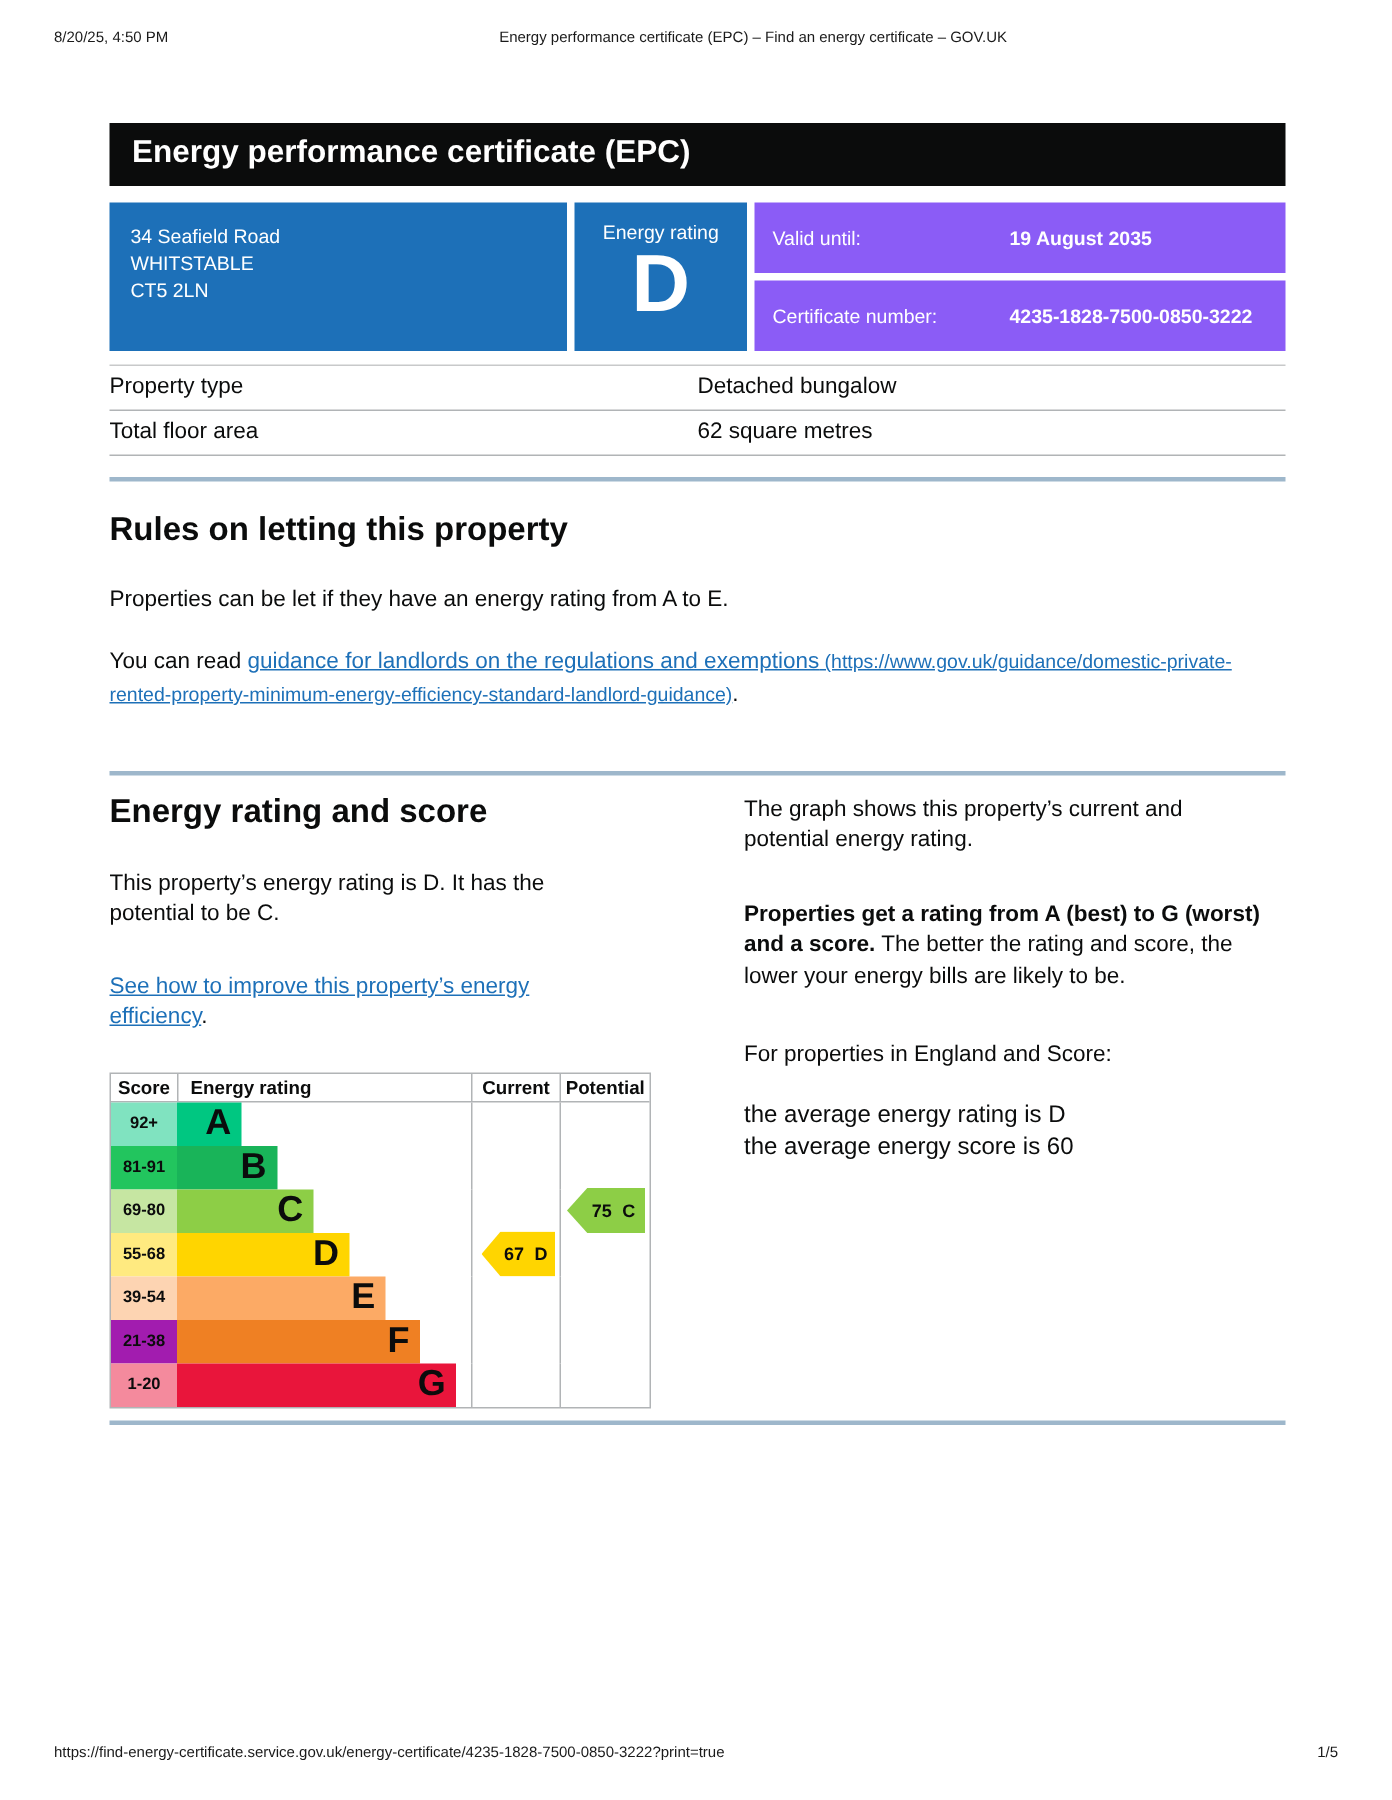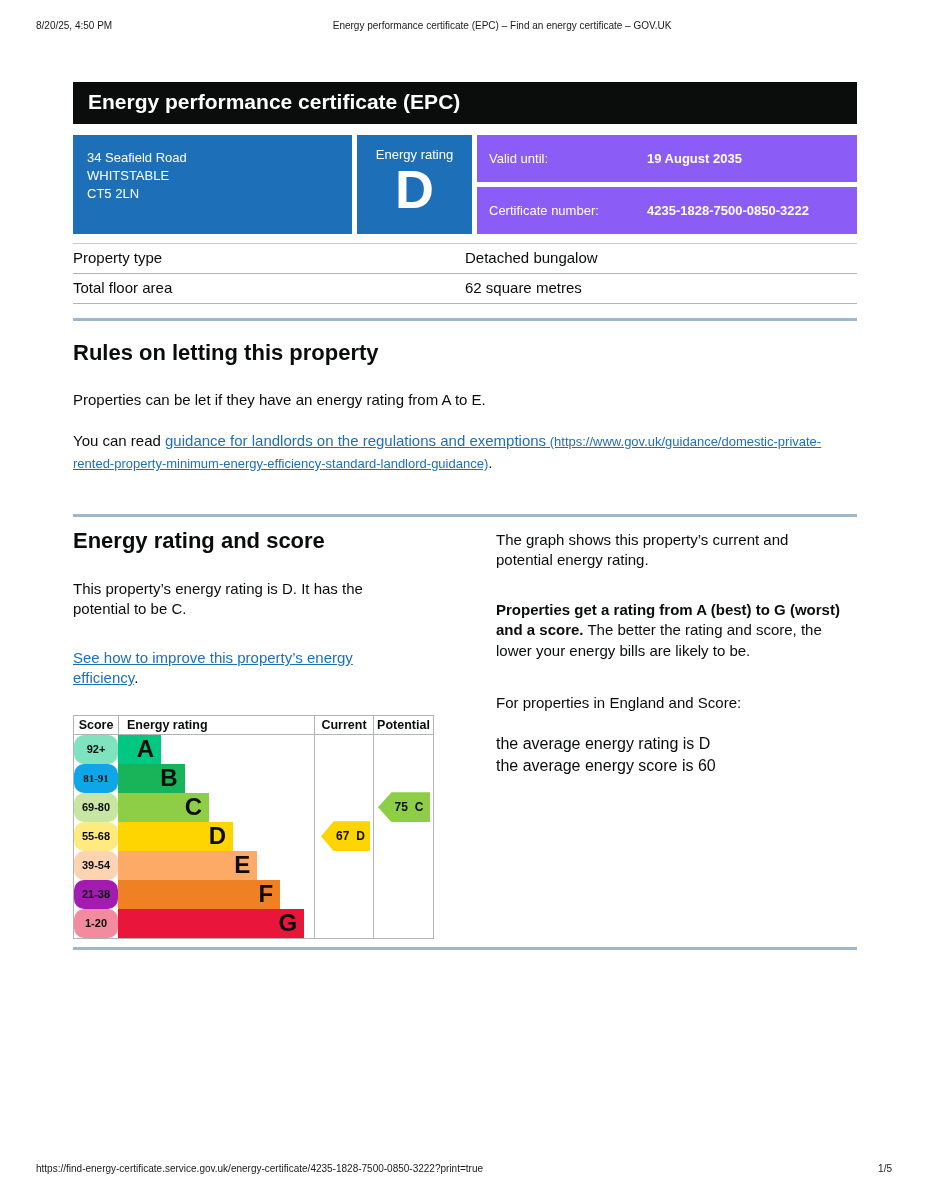--- a/index.html
+++ b/index.html
@@ -14,21 +14,21 @@
   .print-header { position:absolute; top:20px; left:36px; right:36px; display:flex; font-size:10px; color:#1a1a1a; }
   .ph-date { white-space:nowrap; }
   .ph-title { flex:1; text-align:center; }
   .print-footer { position:absolute; top:1163px; left:36px; right:36px; display:flex; justify-content:space-between; font-size:10px; color:#1a1a1a;align-items:center; }
 
   .content { position:absolute; top:82px; left:73px; width:784px; }
 
   .banner { background:#0b0c0c; color:#fff; font-size:21px; font-weight:bold; padding:8px 15px 10px; }
 
   .summary-panel { margin-top:11px; display:flex; gap:5px; height:99px; }
-  .sp-address { width:279px; background:#1d70b8; color:#fff; font-size:13px; line-height:1.4; padding:14px 14px; }
+  .sp-address { width:305px; background:#1d70b8; color:#fff; font-size:13px; line-height:1.4; padding:14px 14px; }
   .sp-rating { width:115px; background:#1d70b8; color:#fff; text-align:center; padding-top:12px; }
   .sp-rating-label { font-size:13px; }
   .sp-rating-letter { font-size:54px; font-weight:bold; line-height:1.02; }
   .sp-meta { flex:1; display:flex; flex-direction:column; gap:5px; }
   .sp-meta-row { background:#8b5cf6; color:#fff; font-size:13px; flex:1; display:flex; align-items:center; padding:0 12px;gap:20px; }
   .sp-meta-label { width:138px; }
   .sp-meta-value { font-weight:bold; }
 
   .property-table { margin-top:9px; border-top:1px solid #c8c9ca; }
   .prop-row { display:flex; border-bottom:1px solid #b1b4b6; padding:5px 0 7px; font-size:15px; }
@@ -57,21 +57,21 @@
   .rr-avg { font-size:16px; margin:22px 0 0; line-height:1.35; }
 
   
   .chart { margin-top:26px; width:361px; border:1px solid #b1b4b6; }
   .chart-header { display:flex; height:19px; border-bottom:1px solid #b1b4b6; font-weight:bold; font-size:12.5px; align-items:center; }
   .ch-score { width:44px; text-align:center; }
   .ch-rating { width:196px; padding-left:8px; border-left:1px solid #b1b4b6; height:100%; display:flex; align-items:center; }
   .ch-current { width:59px; border-left:1px solid #b1b4b6; text-align:center; height:100%; display:flex; align-items:center; justify-content:center; }
   .ch-potential { width:60px; border-left:1px solid #b1b4b6; text-align:center; height:100%; display:flex; align-items:center; justify-content:center; }
   .band-row { display:flex; height:29px; }
-  .band-score { width:44px; display:flex; align-items:center; justify-content:center; font-weight:bold; font-size:11px;border-radius:10px; }
+  .band-score { width:44px; display:flex; align-items:center; justify-content:center; font-weight:bold; font-size:11px; }
   .band-track { width:196px; }
   .band-bar { height:100%; display:flex; align-items:center; justify-content:flex-end; padding-right:7px; font-weight:bold; font-size:24px; }
   .cell-current { width:59px; border-left:1px solid #b1b4b6; position:relative; }
   .cell-potential { width:60px; border-left:1px solid #b1b4b6; position:relative; }
   .epc-arrow { position:absolute; top:50%; transform:translateY(-50%); right:3px; height:30px; display:flex; align-items:center; justify-content:center; gap:7px; font-weight:bold; font-size:12px; padding-left:10px;
     clip-path:polygon(0 50%, 26% 0, 100% 0, 100% 100%, 26% 100%); }
   .arrow-current { width:49px; }
   .arrow-potential { width:52px; }
 </style>
 </head>
@@ -145,21 +145,21 @@
         <div>
             <div class="band-row">
               <div class="band-score" style="background: rgb(128, 227, 192);">92+</div>
               <div class="band-track">
                 <div class="band-bar" style="width: 22%; background: rgb(0, 199, 129);">A</div>
               </div>
               <div class="cell-current"></div>
               <div class="cell-potential"></div>
             </div>
             <div class="band-row">
-              <div class="band-score" style="background: #0ea5e9; font-family: Liberation Serif, serif;">81-91</div>
+              <div class="band-score" style="background: #22c55e;">81-91</div>
               <div class="band-track">
                 <div class="band-bar" style="width: 34%; background: rgb(25, 180, 89);">B</div>
               </div>
               <div class="cell-current"></div>
               <div class="cell-potential"></div>
             </div>
             <div class="band-row">
               <div class="band-score" style="background: rgb(198, 230, 162);">69-80</div>
               <div class="band-track">
                 <div class="band-bar" style="width: 46.5%; background: rgb(141, 206, 70);">C</div>

